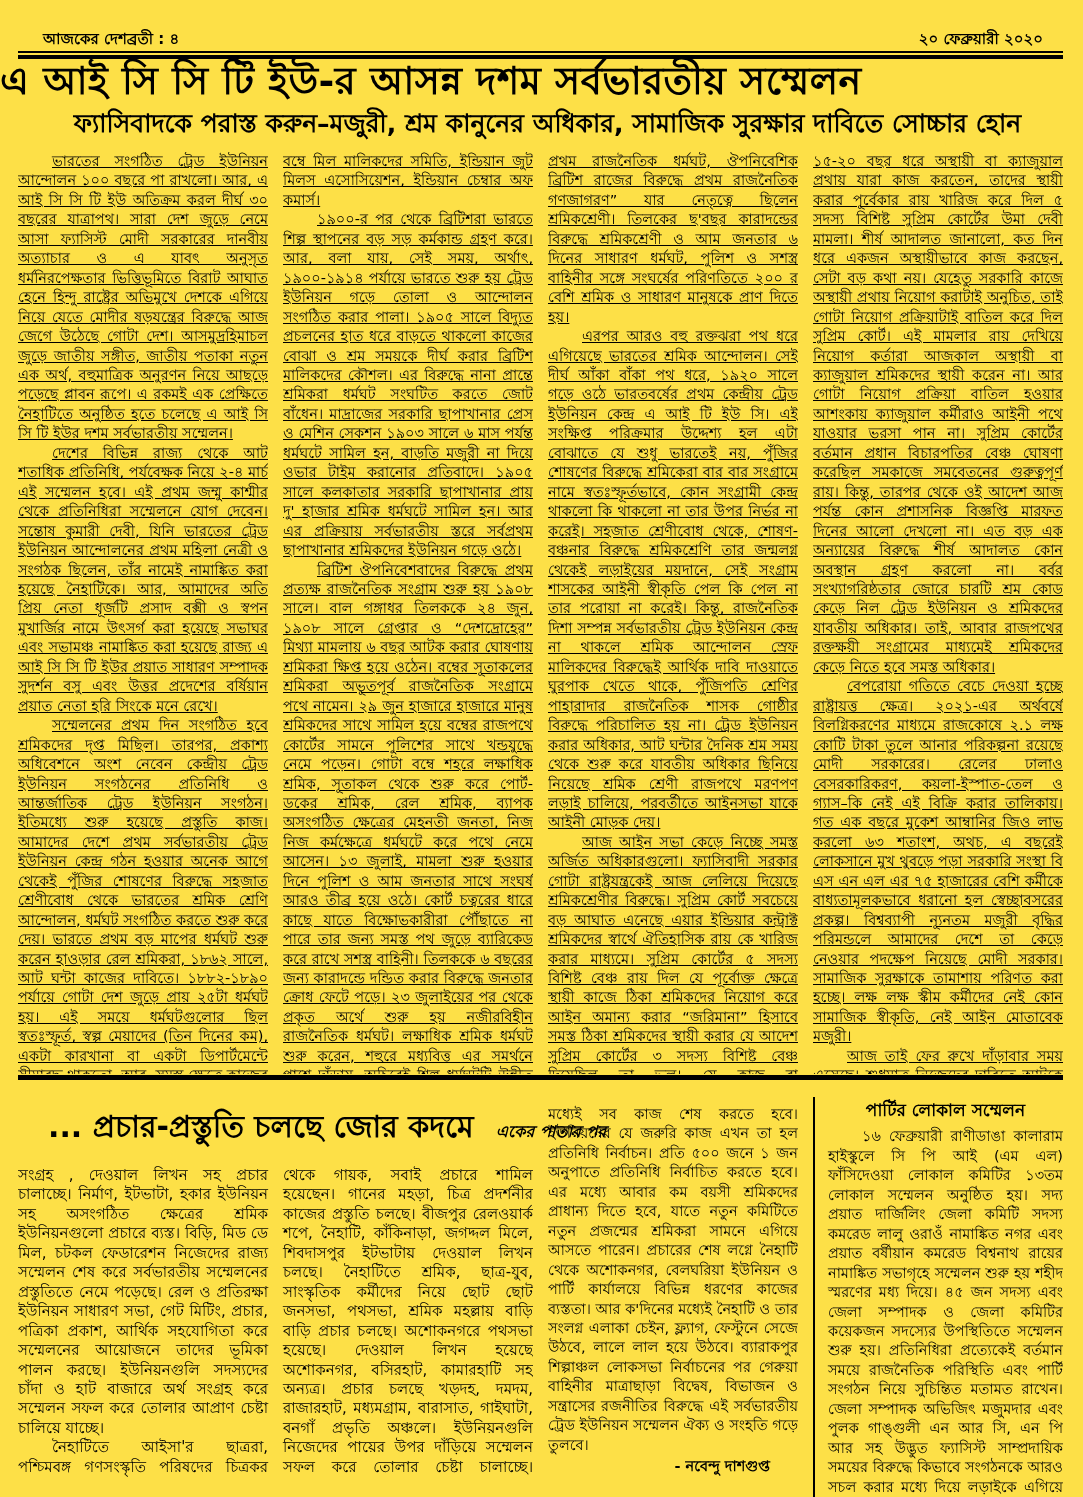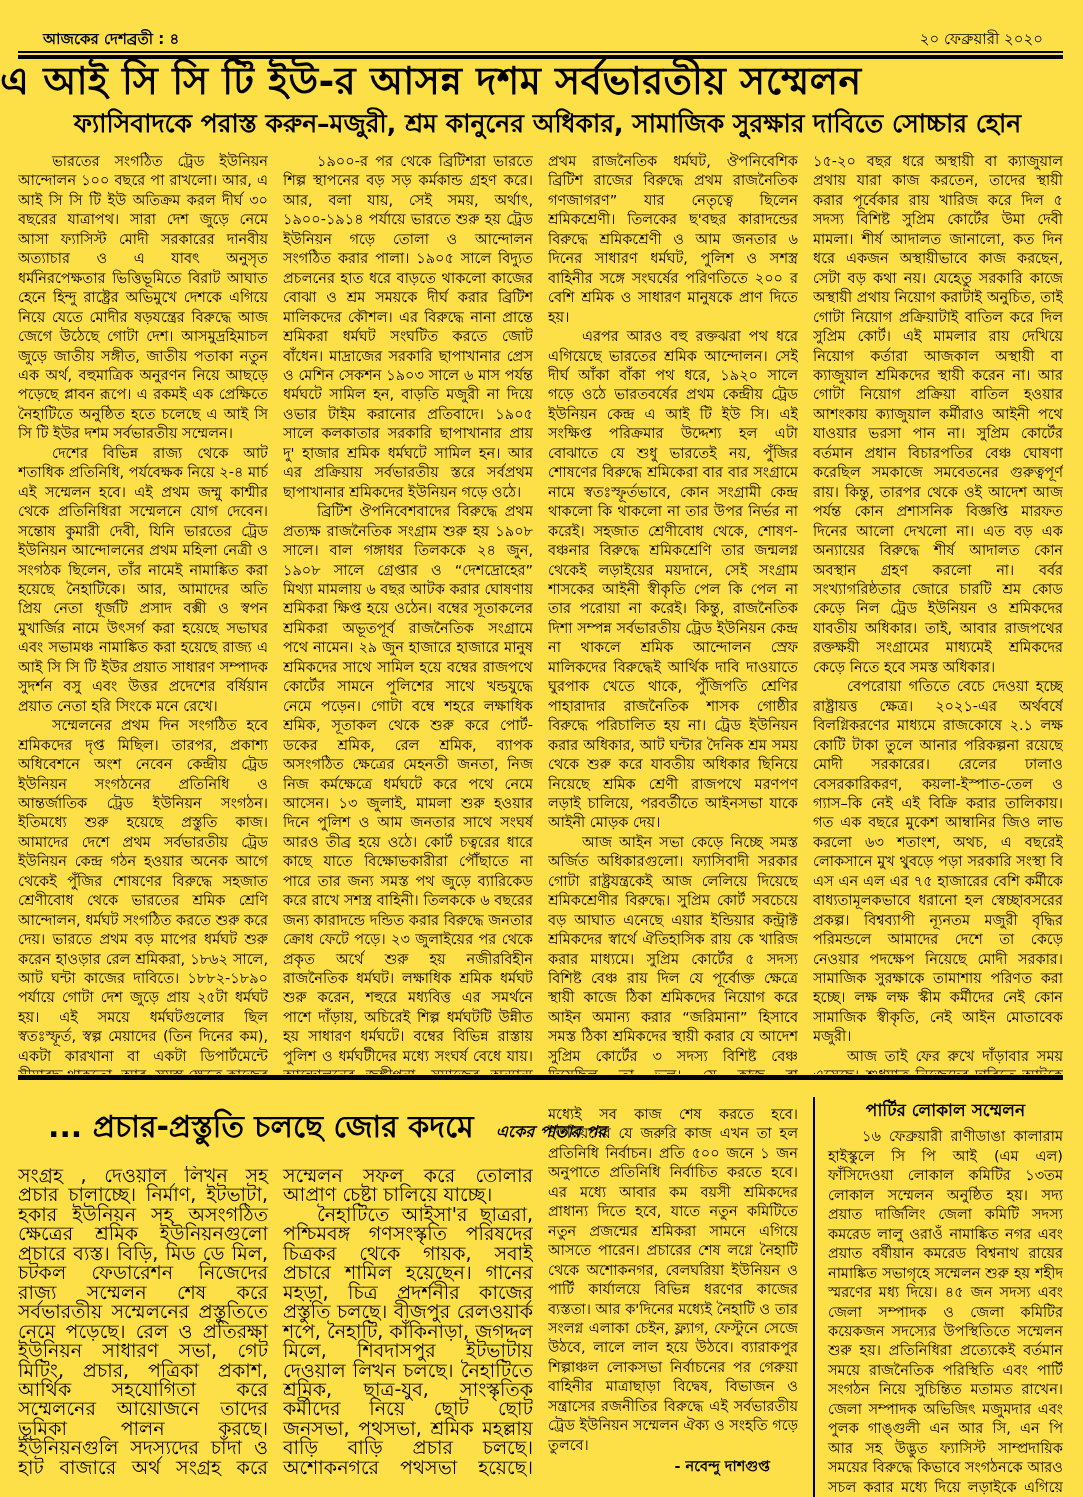--- a/index.html
+++ b/index.html
@@ -1,40 +1,40 @@
 <!DOCTYPE html>
 <html><head>
 <meta charset="utf-8">
 <style>
   html,body{margin:0;padding:0;background:#d9d9d9;}
   .page{
     position:relative;width:1083px;height:1497px;background:#fde047;color:#000;
     font-family:"DejaVu Sans",sans-serif;overflow:hidden;margin:0 auto;
   }
   .masthead-left{position:absolute;left:43px;top:27px;font-size:15px;font-weight:bold;}
-  .masthead-right{position:absolute;right:40px;top:27px;font-size:15px;font-weight:normal;}
+  .masthead-right{position:absolute;right:40px;top:27px;font-size:15px;font-weight:bold;}
   .rule-thin{position:absolute;left:18px;right:20px;top:51px;height:2px;background:#000;}
   .rule-thick{position:absolute;left:18px;right:20px;top:55px;height:4px;background:#000;}
   .headline{position:absolute;left:0;right:0;top:59px;text-align:left;
     font-size:38px;font-weight:bold;line-height:1.2;letter-spacing:.5px;}
   .subheadline{position:absolute;left:0;right:0;top:108px;text-align:center;
     font-size:25px;font-weight:bold;line-height:1.3;margin-left:12px;}
   .main-cols{position:absolute;left:18px;top:152px;width:1045px;height:922px;
-    display:flex;gap:15px;}
+    display:flex;gap:15px;text-decoration:underline;}
   .col{flex:1;overflow:hidden;text-align:justify;font-size:14.5px;line-height:19.45px;}
   .page p{margin:0;text-indent:34px;}
   .page p.flush{text-indent:0;}
   .heavy-rule{position:absolute;left:18px;right:20px;top:1075px;height:5px;background:#000;}
   .bottom{position:absolute;left:18px;top:1084px;width:1045px;height:406px;display:flex;gap:15px;margin-top:13px;}
   .bottom-left{width:515px;flex:none;}
   .bl-headrow{padding-left:30px;white-space:nowrap;margin:6px 0 12px;}
   .bl-headline{display:inline;font-size:30px;font-weight:bold;}
   .bl-note{display:inline;font-size:16px;font-weight:bold;font-style:italic;margin-left:22px;}
   .bl-text{column-count:2;column-gap:15px;height:320px;overflow:hidden;
-    text-align:justify;font-size:19px;line-height:19.45px;}
+    text-align:justify;font-size:15px;line-height:19.45px;}
   .bottom-col3{width:250px;flex:none;overflow:hidden;text-align:justify;
     font-size:14.5px;line-height:19.45px;padding-top:8px;}
   .bottom-byline{text-align:right;font-weight:bold;padding-right:28px;margin-top:2px;}
   .box-col{width:250px;flex:none;box-sizing:border-box;border-left:2px solid #000;
     padding:4px 0 0 13px;overflow:hidden;text-align:justify;
     font-size:14.5px;line-height:19.45px;}
   .box-title{text-align:center;font-weight:bold;font-size:17px;margin:0 0 7px;text-indent:0;}
 </style>
 </head>
 <body>
@@ -50,20 +50,21 @@
   <div class="headline">এ আই সি সি টি ইউ-র আসন্ন দশম সর্বভারতীয় সম্মেলন</div>
   <div class="subheadline">ফ্যাসিবাদকে পরাস্ত করুন–মজুরী, শ্রম কানুনের অধিকার, সামাজিক সুরক্ষার দাবিতে সোচ্চার হোন</div>
 
   <div class="main-cols">
     <div class="col">
         <p>ভারতের সংগঠিত ট্রেড ইউনিয়ন আন্দোলন ১০০ বছরে পা রাখলো। আর, এ আই সি সি টি ইউ অতিক্রম করল দীর্ঘ ৩০ বছরের যাত্রাপথ। সারা দেশ জুড়ে নেমে আসা ফ্যাসিস্ট মোদী সরকারের দানবীয় অত্যাচার ও এ যাবৎ অনুসৃত ধর্মনিরপেক্ষতার ভিত্তিভূমিতে বিরাট আঘাত হেনে হিন্দু রাষ্ট্রের অভিমুখে দেশকে এগিয়ে নিয়ে যেতে মোদীর ষড়যন্ত্রের বিরুদ্ধে আজ জেগে উঠেছে গোটা দেশ। আসমুদ্রহিমাচল জুড়ে জাতীয় সঙ্গীত, জাতীয় পতাকা নতুন এক অর্থ, বহুমাত্রিক অনুরণন নিয়ে আছড়ে পড়েছে প্লাবন রূপে। এ রকমই এক প্রেক্ষিতে নৈহাটিতে অনুষ্ঠিত হতে চলেছে এ আই সি সি টি ইউর দশম সর্বভারতীয় সম্মেলন।</p>
         <p>দেশের বিভিন্ন রাজ্য থেকে আট শতাধিক প্রতিনিধি, পর্যবেক্ষক নিয়ে ২-৪ মার্চ এই সম্মেলন হবে। এই প্রথম জম্মু কাশ্মীর থেকে প্রতিনিধিরা সম্মেলনে যোগ দেবেন। সন্তোষ কুমারী দেবী, যিনি ভারতের ট্রেড ইউনিয়ন আন্দোলনের প্রথম মহিলা নেত্রী ও সংগঠক ছিলেন, তাঁর নামেই নামাঙ্কিত করা হয়েছে নৈহাটিকে। আর, আমাদের অতি প্রিয় নেতা ধূর্জটি প্রসাদ বক্সী ও স্বপন মুখার্জির নামে উৎসর্গ করা হয়েছে সভাঘর এবং সভামঞ্চ নামাঙ্কিত করা হয়েছে রাজ্য এ আই সি সি টি ইউর প্রয়াত সাধারণ সম্পাদক সুদর্শন বসু এবং উত্তর প্রদেশের বর্ষিয়ান প্রয়াত নেতা হরি সিংকে মনে রেখে।</p>
         <p>সম্মেলনের প্রথম দিন সংগঠিত হবে শ্রমিকদের দৃপ্ত মিছিল। তারপর, প্রকাশ্য অধিবেশনে অংশ নেবেন কেন্দ্রীয় ট্রেড ইউনিয়ন সংগঠনের প্রতিনিধি ও আন্তর্জাতিক ট্রেড ইউনিয়ন সংগঠন। ইতিমধ্যে শুরু হয়েছে প্রস্তুতি কাজ। আমাদের দেশে প্রথম সর্বভারতীয় ট্রেড ইউনিয়ন কেন্দ্র গঠন হওয়ার অনেক আগে থেকেই পুঁজির শোষণের বিরুদ্ধে সহজাত শ্রেণীবোধ থেকে ভারতের শ্রমিক শ্রেণি আন্দোলন, ধর্মঘট সংগঠিত করতে শুরু করে দেয়। ভারতে প্রথম বড় মাপের ধর্মঘট শুরু করেন হাওড়ার রেল শ্রমিকরা, ১৮৬২ সালে, আট ঘন্টা কাজের দাবিতে। ১৮৮২-১৮৯০ পর্যায়ে গোটা দেশ জুড়ে প্রায় ২৫টা ধর্মঘট হয়। এই সময়ে ধর্মঘটগুলোর ছিল স্বতঃস্ফূর্ত, স্বল্প মেয়াদের (তিন দিনের কম), একটা কারখানা বা একটা ডিপার্টমেন্টে সীমাবদ্ধ থাকতো, আর, সমস্ত ক্ষেত্রে কাজের ঘন্টা, কাজের পরিবেশ, নিরাপত্তা এবং কল্যাণমূলক প্রকল্পের দাবিকে কেন্দ্র করেই হতো। সেই সময় মালিকপক্ষ ও সদ্য আত্মপ্রকাশমান শ্রেণিটিকে মোকাবিলা করতে তৈরি করতে লাগলো নিজেদের সংগঠন। এই সময়ে গড়ে ওঠে বম্বে ও বেঙ্গল চেম্বার অফ কমার্স,</p>
       </div>
     <div class="col">
+        <p class="flush">বম্বে মিল মালিকদের সমিতি, ইন্ডিয়ান জুট মিলস এসোসিয়েশন, ইন্ডিয়ান চেম্বার অফ কমার্স।</p>
         <p>১৯০০-র পর থেকে ব্রিটিশরা ভারতে শিল্প স্থাপনের বড় সড় কর্মকান্ড গ্রহণ করে। আর, বলা যায়, সেই সময়, অর্থাৎ, ১৯০০-১৯১৪ পর্যায়ে ভারতে শুরু হয় ট্রেড ইউনিয়ন গড়ে তোলা ও আন্দোলন সংগঠিত করার পালা। ১৯০৫ সালে বিদ্যুত প্রচলনের হাত ধরে বাড়তে থাকলো কাজের বোঝা ও শ্রম সময়কে দীর্ঘ করার ব্রিটিশ মালিকদের কৌশল। এর বিরুদ্ধে নানা প্রান্তে শ্রমিকরা ধর্মঘট সংঘটিত করতে জোট বাঁধেন। মাদ্রাজের সরকারি ছাপাখানার প্রেস ও মেশিন সেকশন ১৯০৩ সালে ৬ মাস পর্যন্ত ধর্মঘটে সামিল হন, বাড়তি মজুরী না দিয়ে ওভার টাইম করানোর প্রতিবাদে। ১৯০৫ সালে কলকাতার সরকারি ছাপাখানার প্রায় দু' হাজার শ্রমিক ধর্মঘটে সামিল হন। আর এর প্রক্রিয়ায় সর্বভারতীয় স্তরে সর্বপ্রথম ছাপাখানার শ্রমিকদের ইউনিয়ন গড়ে ওঠে।</p>
         <p>ব্রিটিশ ঔপনিবেশবাদের বিরুদ্ধে প্রথম প্রত্যক্ষ রাজনৈতিক সংগ্রাম শুরু হয় ১৯০৮ সালে। বাল গঙ্গাধর তিলককে ২৪ জুন, ১৯০৮ সালে গ্রেপ্তার ও “দেশদ্রোহের” মিথ্যা মামলায় ৬ বছর আটক করার ঘোষণায় শ্রমিকরা ক্ষিপ্ত হয়ে ওঠেন। বম্বের সূতাকলের শ্রমিকরা অভূতপূর্ব রাজনৈতিক সংগ্রামে পথে নামেন। ২৯ জুন হাজারে হাজারে মানুষ শ্রমিকদের সাথে সামিল হয়ে বম্বের রাজপথে কোর্টের সামনে পুলিশের সাথে খন্ডযুদ্ধে নেমে পড়েন। গোটা বম্বে শহরে লক্ষাধিক শ্রমিক, সূতাকল থেকে শুরু করে পোর্ট-ডকের শ্রমিক, রেল শ্রমিক, ব্যাপক অসংগঠিত ক্ষেত্রের মেহনতী জনতা, নিজ নিজ কর্মক্ষেত্রে ধর্মঘটে করে পথে নেমে আসেন। ১৩ জুলাই, মামলা শুরু হওয়ার দিনে পুলিশ ও আম জনতার সাথে সংঘর্ষ আরও তীব্র হয়ে ওঠে। কোর্ট চত্বরের ধারে কাছে যাতে বিক্ষোভকারীরা পৌঁছাতে না পারে তার জন্য সমস্ত পথ জুড়ে ব্যারিকেড করে রাখে সশস্ত্র বাহিনী। তিলককে ৬ বছরের জন্য কারাদন্ডে দন্ডিত করার বিরুদ্ধে জনতার ক্রোধ ফেটে পড়ে। ২৩ জুলাইয়ের পর থেকে প্রকৃত অর্থে শুরু হয় নজীরবিহীন রাজনৈতিক ধর্মঘট। লক্ষাধিক শ্রমিক ধর্মঘট শুরু করেন, শহুরে মধ্যবিত্ত এর সমর্থনে পাশে দাঁড়ায়, অচিরেই শিল্প ধর্মঘটটি উন্নীত হয় সাধারণ ধর্মঘটে। বম্বের বিভিন্ন রাস্তায় পুলিশ ও ধর্মঘটীদের মধ্যে সংঘর্ষ বেধে যায়। আন্দোলনের জঙ্গীপনা, সমাজের অন্যান্য স্তরের মানুষের সাথে সেতুবন্ধন, রাজনৈতিক দাবিতে এই অভূতপূর্ব জাগরণ ছিল কমরেড লেনিনের ভাষায় “ভারতীয় শ্রমিক শ্রেণীর</p>
       </div>
     <div class="col">
         <p class="flush">প্রথম রাজনৈতিক ধর্মঘট, ঔপনিবেশিক ব্রিটিশ রাজের বিরুদ্ধে প্রথম রাজনৈতিক গণজাগরণ” যার নেতৃত্বে ছিলেন শ্রমিকশ্রেণী। তিলকের ছ'বছর কারাদন্ডের বিরুদ্ধে শ্রমিকশ্রেণী ও আম জনতার ৬ দিনের সাধারণ ধর্মঘট, পুলিশ ও সশস্ত্র বাহিনীর সঙ্গে সংঘর্ষের পরিণতিতে ২০০ র বেশি শ্রমিক ও সাধারণ মানুষকে প্রাণ দিতে হয়।</p>
         <p>এরপর আরও বহু রক্তঝরা পথ ধরে এগিয়েছে ভারতের শ্রমিক আন্দোলন। সেই দীর্ঘ আঁকা বাঁকা পথ ধরে, ১৯২০ সালে গড়ে ওঠে ভারতবর্ষের প্রথম কেন্দ্রীয় ট্রেড ইউনিয়ন কেন্দ্র এ আই টি ইউ সি। এই সংক্ষিপ্ত পরিক্রমার উদ্দেশ্য হল এটা বোঝাতে যে শুধু ভারতেই নয়, পুঁজির শোষণের বিরুদ্ধে শ্রমিকেরা বার বার সংগ্রামে নামে স্বতঃস্ফূর্তভাবে, কোন সংগ্রামী কেন্দ্র থাকলো কি থাকলো না তার উপর নির্ভর না করেই। সহজাত শ্রেণীবোধ থেকে, শোষণ-বঞ্চনার বিরুদ্ধে শ্রমিকশ্রেণি তার জন্মলগ্ন থেকেই লড়াইয়ের ময়দানে, সেই সংগ্রাম শাসকের আইনী স্বীকৃতি পেল কি পেল না তার পরোয়া না করেই। কিন্তু, রাজনৈতিক দিশা সম্পন্ন সর্বভারতীয় ট্রেড ইউনিয়ন কেন্দ্র না থাকলে শ্রমিক আন্দোলন স্রেফ মালিকদের বিরুদ্ধেই আর্থিক দাবি দাওয়াতে ঘুরপাক খেতে থাকে, পুঁজিপতি শ্রেণির পাহারাদার রাজনৈতিক শাসক গোষ্ঠীর বিরুদ্ধে পরিচালিত হয় না। ট্রেড ইউনিয়ন করার অধিকার, আট ঘন্টার দৈনিক শ্রম সময় থেকে শুরু করে যাবতীয় অধিকার ছিনিয়ে নিয়েছে শ্রমিক শ্রেণী রাজপথে মরণপণ লড়াই চালিয়ে, পরবর্তীতে আইনসভা যাকে আইনী মোড়ক দেয়।</p>
         <p>আজ আইন সভা কেড়ে নিচ্ছে সমস্ত অর্জিত অধিকারগুলো। ফ্যাসিবাদী সরকার গোটা রাষ্ট্রযন্ত্রকেই আজ লেলিয়ে দিয়েছে শ্রমিকশ্রেণীর বিরুদ্ধে। সুপ্রিম কোর্ট সবচেয়ে বড় আঘাত এনেছে এয়ার ইন্ডিয়ার কন্ট্রাক্ট শ্রমিকদের স্বার্থে ঐতিহাসিক রায় কে খারিজ করার মাধ্যমে। সুপ্রিম কোর্টের ৫ সদস্য বিশিষ্ট বেঞ্চ রায় দিল যে পূর্বোক্ত ক্ষেত্রে স্থায়ী কাজে ঠিকা শ্রমিকদের নিয়োগ করে আইন অমান্য করার “জরিমানা” হিসাবে সমস্ত ঠিকা শ্রমিকদের স্থায়ী করার যে আদেশ সুপ্রিম কোর্টের ৩ সদস্য বিশিষ্ট বেঞ্চ দিয়েছিল তা ভুল। যে কাজ বা পেশাগুলোতে এয়ার ইন্ডিয়া কন্ট্রাক্ট শ্রমিকদের নিয়োগ করেছিল, পুরোটাকেই বাতিল করে দিল সুপ্রিম কোর্ট। ফলে, ঝুঠা কন্ট্রাক্টে ঠিকা শ্রমিক নিয়োগ প্রমাণিত হলে তাদের স্থায়ী করার পূর্বেকার আইন এইভাবে বাতিল হওয়ায় কর্পোরেট ঘরানা বিরাটভাবে উল্লসিত হয়ে ওঠে। তারপর আরেকটি মারাত্মক রায় দিল সুপ্রিম কোর্ট উমা দেবী মামলায়। সরকারি দপ্তরে</p>
       </div>
     <div class="col">
       <div>

